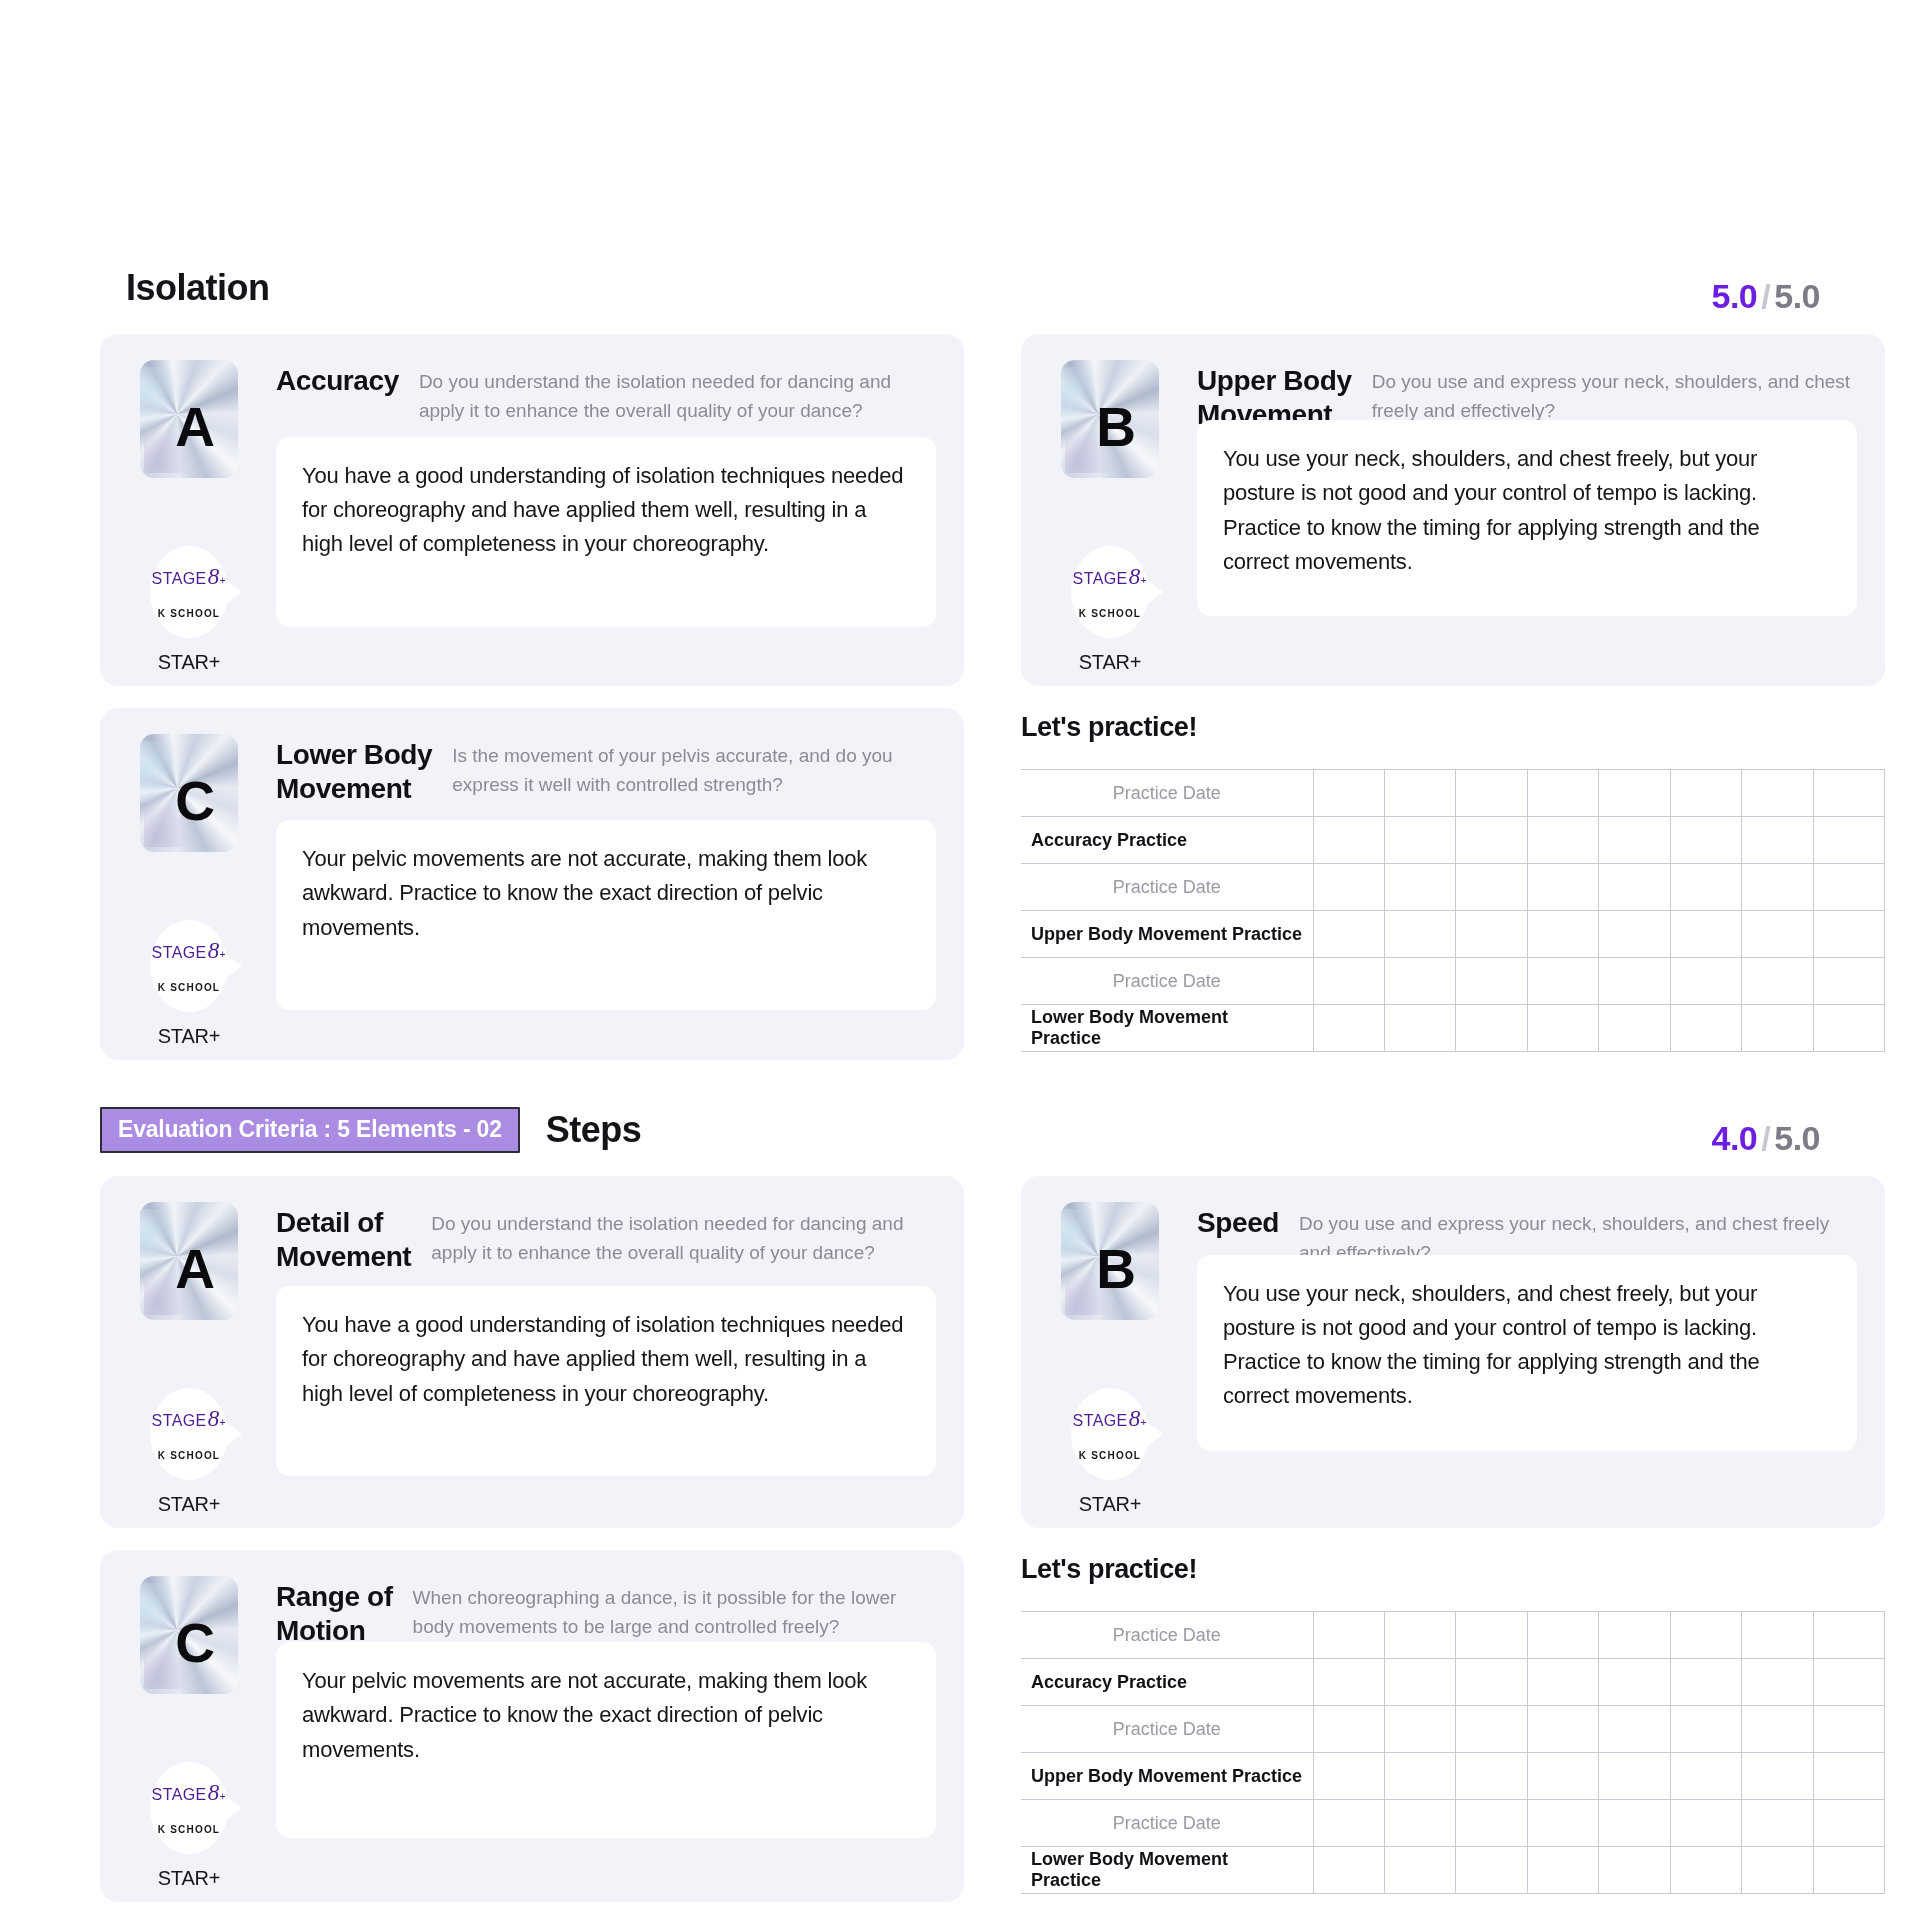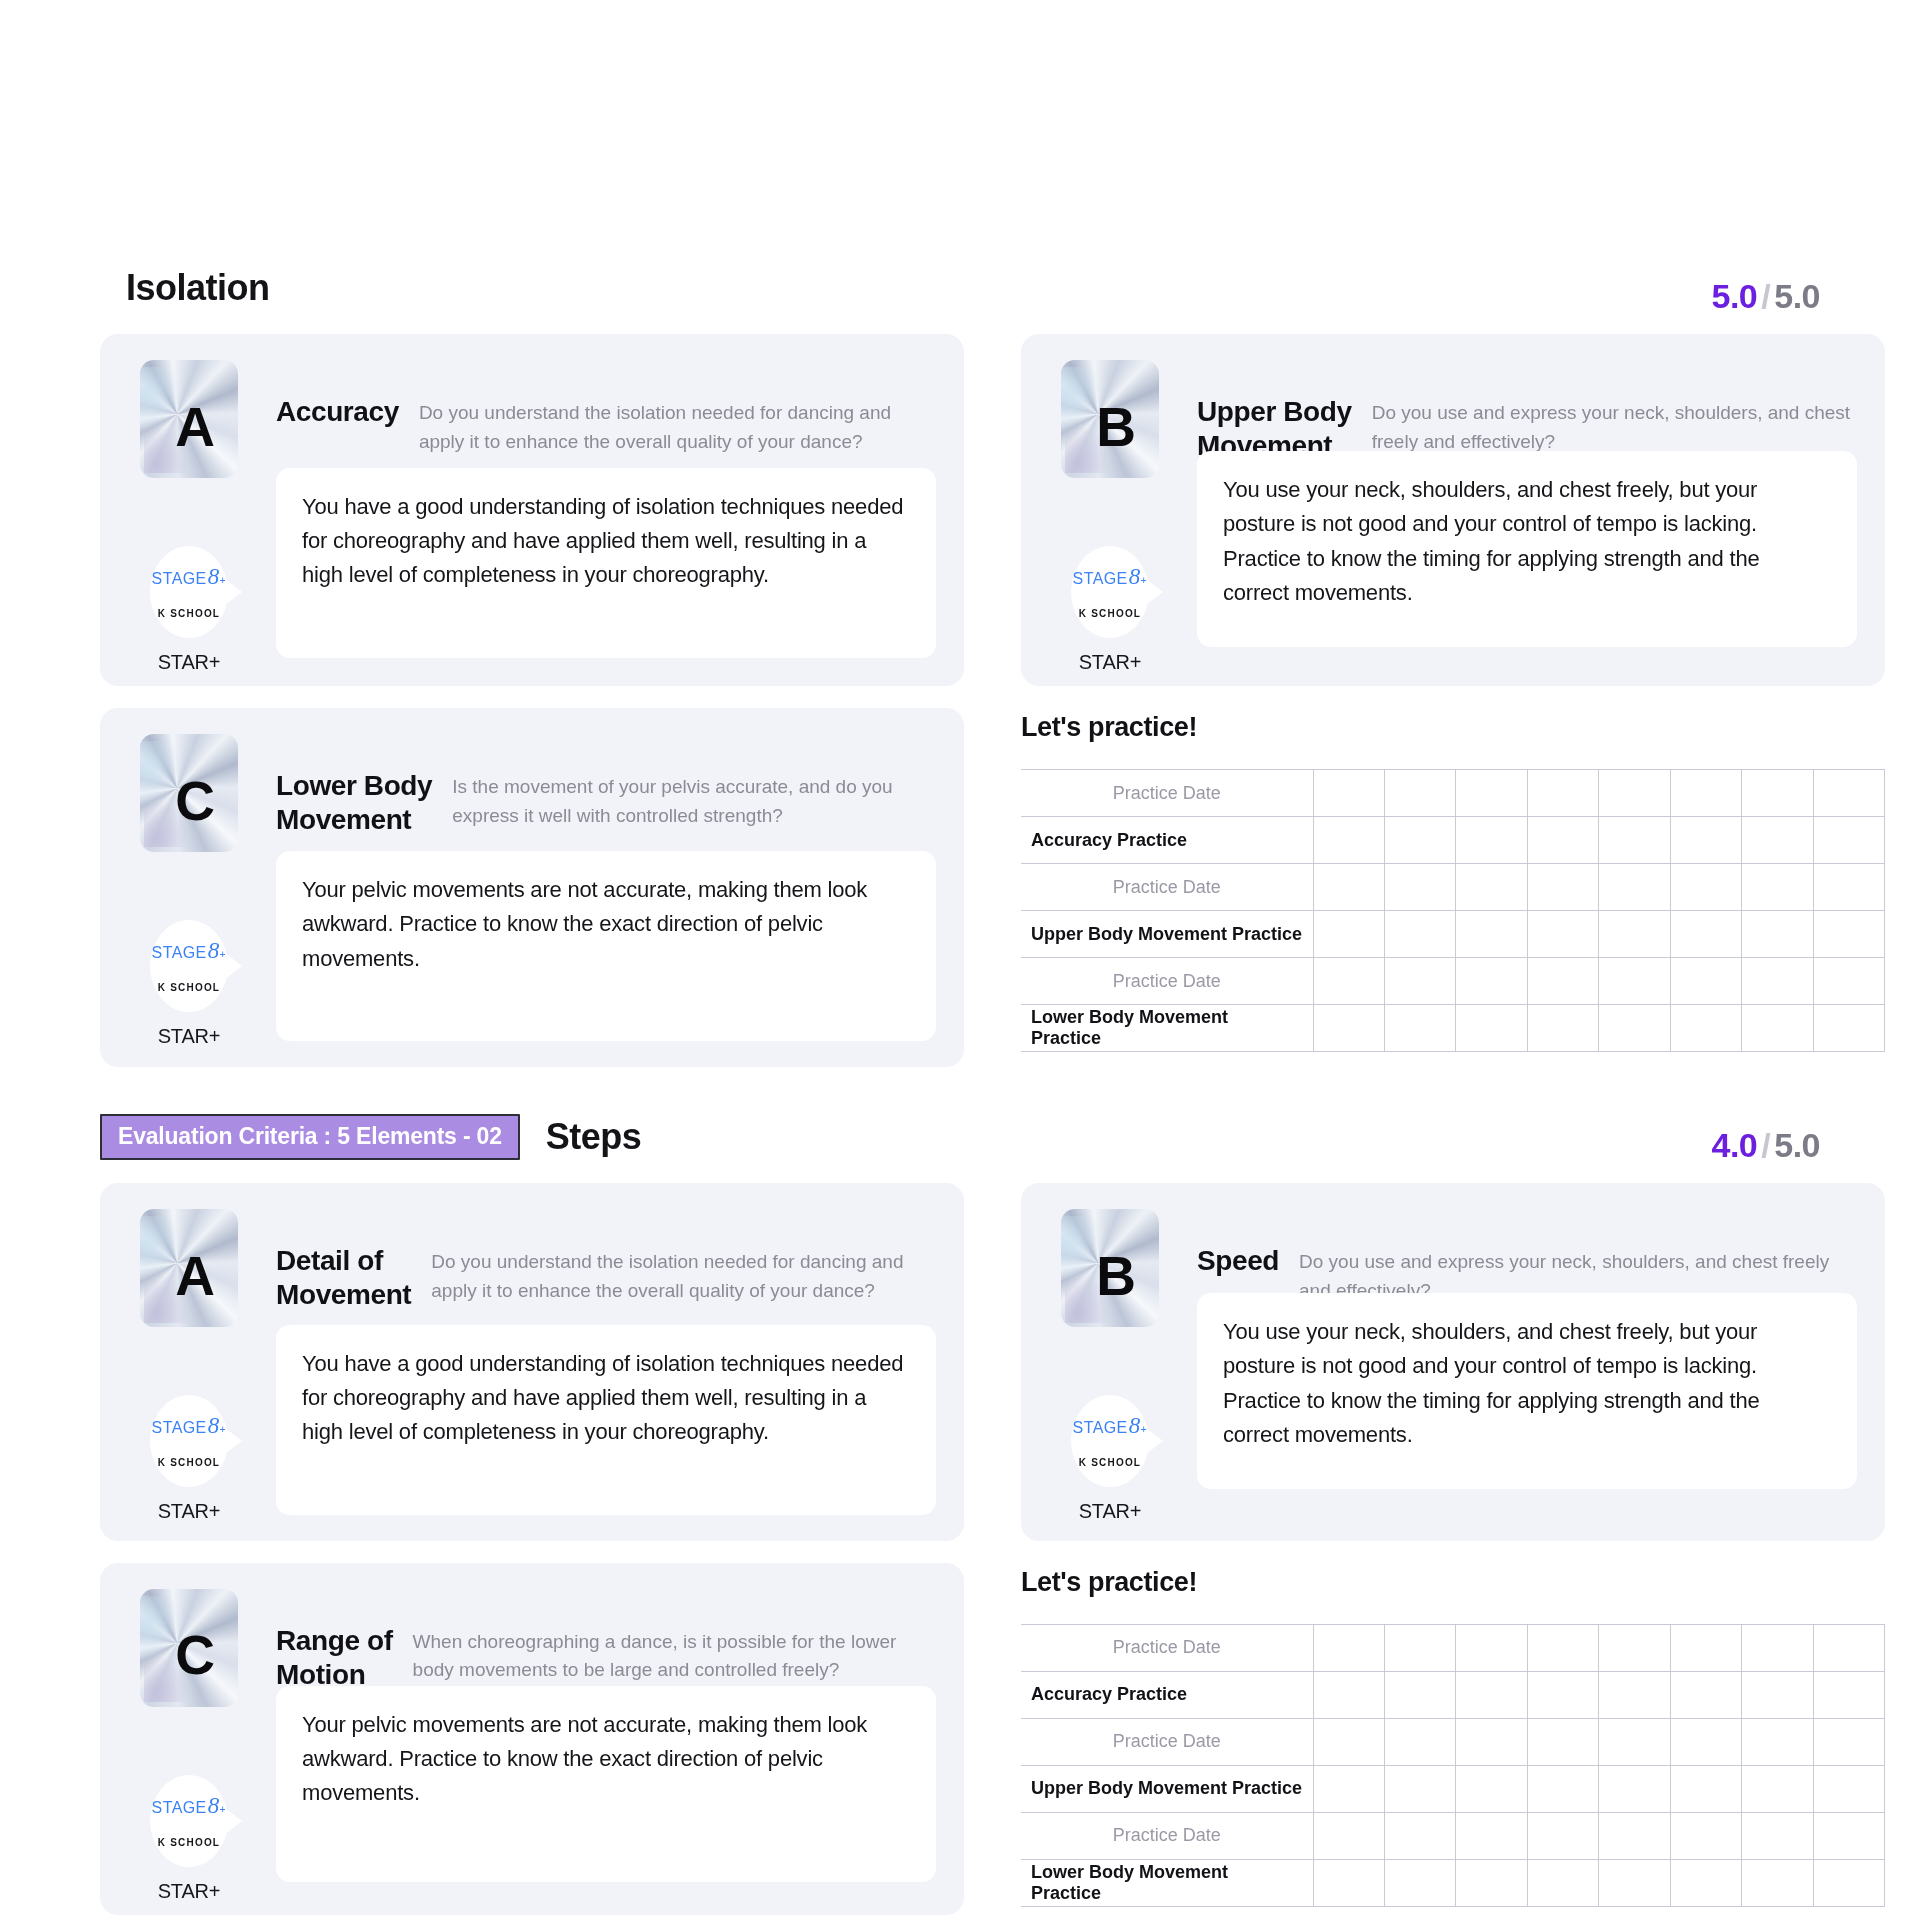--- a/index.html
+++ b/index.html
@@ -160,21 +160,21 @@
     transform: translateY(-50%);
     width: 0; height: 0;
     border-top: 13px solid transparent;
     border-bottom: 13px solid transparent;
     border-left: 17px solid #ffffff;
   }
   .stage-line1 {
     font-family: "Liberation Sans", sans-serif;
     font-size: 16px;
     letter-spacing: 0.4px;
-    color: #3b82f6;
+    color: #4c1d95;
     line-height: 1;
     display: flex;
     align-items: baseline;
   }
   .stage-line1 .eight {
     font-family: "Liberation Serif", serif;
     font-size: 23px;
     font-style: italic;
     margin-left: 1px;
   }
@@ -188,21 +188,21 @@
   }
   .star-label {
     margin-top: 13px;
     font-size: 20px;
     font-weight: 500;
     color: #17171b;
     letter-spacing: -0.2px;
   }
 
   
-  .content { position: relative; padding-top: 4px; margin-top: 31px; }
+  .content { position: relative; padding-top: 4px; }
   .head-row {
     display: flex;
     align-items: flex-start;
     column-gap: 20px;
   }
   .crit-name {
     font-size: 28px;
     font-weight: 700;
     color: #111115;
     line-height: 1.22;

